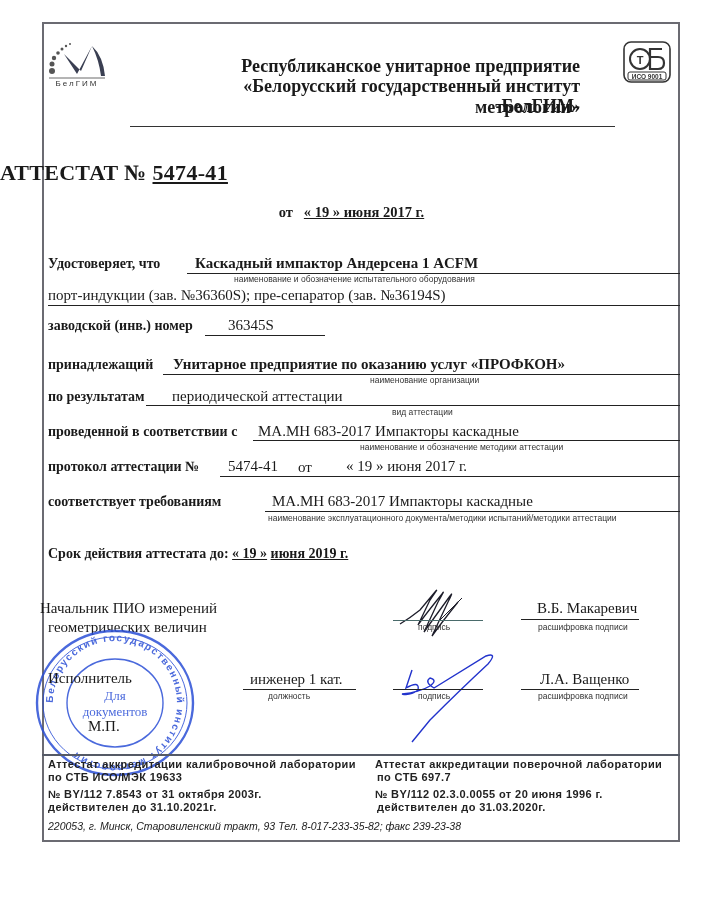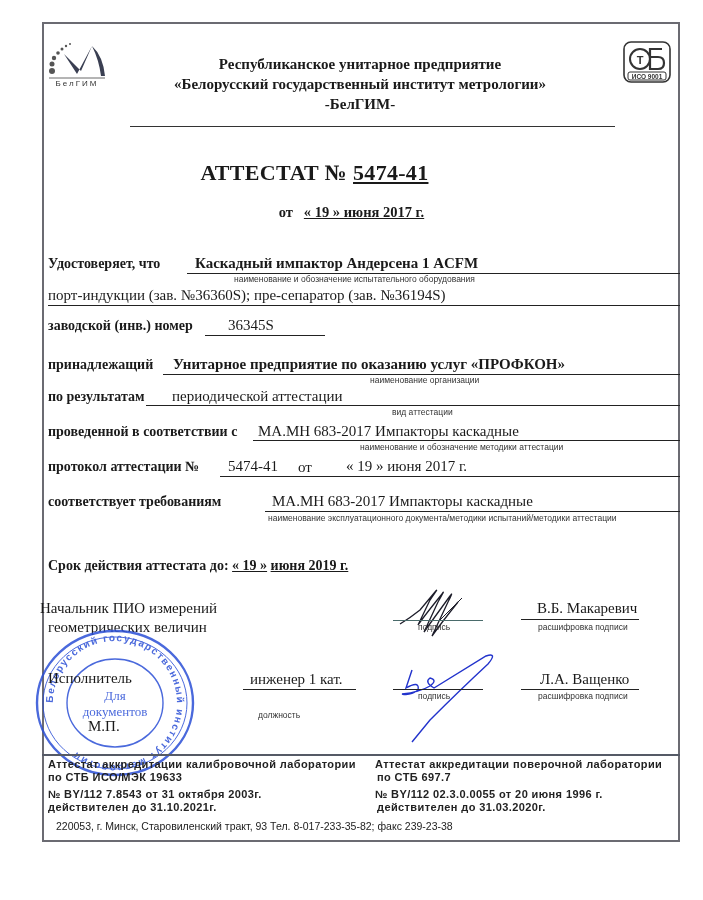--- a/index.html
+++ b/index.html
@@ -1,23 +1,23 @@
 <!DOCTYPE html>
 <html><head>
 <meta charset="utf-8">
 <style>
   html, body { margin: 0; padding: 0; background: #ffffff; }
   body { width: 703px; height: 900px; position: relative; overflow: hidden; font-family: "Liberation Serif", serif; color: #1a1a1a; }
   .frame { position: absolute; left: 42px; top: 22px; width: 638px; height: 820px; border: 2px solid #6b6b72; box-sizing: border-box; }
   .abs { position: absolute; white-space: nowrap; }
   .logo { position: absolute; left: 47px; top: 38px; width: 60px; height: 50px; }
   .stb { position: absolute; left: 622px; top: 40px; width: 50px; height: 44px; }
-  .hdr { position: absolute; left: 140px; width: 440px; text-align: center; font-weight: bold; font-size: 15px; }
+  .hdr { position: absolute; left: 140px; width: 440px; text-align: right; font-weight: bold; font-size: 18px; }
   .hr-line { position: absolute; left: 130px; top: 126px; width: 485px; height: 1px; background: #333; }
-  .title { position: absolute; left: 0; width: 629px; top: 160px; text-align: center; font-weight: bold; font-size: 22px; letter-spacing: 0.3px; }
+  .title { position: absolute; left: 0; width: 629px; top: 160px; text-align: left; font-weight: bold; font-size: 22px; letter-spacing: 0.3px; }
   .title .num { text-decoration: underline; }
   .date { position: absolute; left: 0; width: 703px; top: 204px; text-align: center; font-weight: bold; font-size: 14.5px; }
   .date .u { text-decoration: underline; }
   .lbl { font-weight: bold; font-size: 14px; }
   .val { font-size: 15px; }
   .bval { font-size: 15px; font-weight: bold; }
   .uline { position: absolute; height: 1px; background: #222; }
   .cap { position: absolute; font-size: 8.5px; font-family: "Liberation Sans", sans-serif; color: #333; white-space: nowrap; }
   .plain { font-size: 15px; }
   .foot { position: absolute; font-family: "Liberation Sans", sans-serif; font-weight: bold; font-size: 11px; letter-spacing: 0.4px; color: #222; white-space: nowrap; }
@@ -98,21 +98,21 @@
 <div class="abs val" style="left:228px; top:458px;">5474-41</div>
 <div class="abs val" style="left:298px; top:459px;">от</div>
 <div class="abs val" style="left:346px; top:458px;">« 19 » июня 2017 г.</div>
 <div class="uline" style="left:220px; top:476px; width:460px;"></div>
 
 <div class="abs lbl" style="left:48px; top:494px;">соответствует требованиям</div>
 <div class="abs val" style="left:272px; top:493px;">МА.МН 683-2017 Импакторы каскадные</div>
 <div class="uline" style="left:265px; top:511px; width:415px;"></div>
 <div class="cap" style="left:268px; top:513px;">наименование эксплуатационного документа/методики испытаний/методики аттестации</div>
 
-<div class="abs lbl" style="left:48px; top:558px;">
+<div class="abs lbl" style="left:48px; top:546px;">
   <span>Срок действия аттестата до:</span>
   <span style="text-decoration:underline;">« 19 »</span>
   <span style="text-decoration:underline;">июня 2019 г.</span>
 </div>
 
 <div class="abs plain" style="left:40px; top:600px;">Начальник ПИО измерений</div>
 <div class="abs plain" style="left:48px; top:619px;">геометрических величин</div>
 <svg class="sig" style="left:390px; top:580px; width:110px; height:60px;" viewBox="0 0 110 60">
   <path d="M10 44 Q20 38 30 30 L45 12 Q50 6 40 20 L28 45 Q35 35 52 14 Q56 8 48 22 L34 52 Q44 38 60 16 Q64 10 58 22 L42 56 Q52 42 68 22" fill="none" stroke="#1d1d2a" stroke-width="1.3"></path>
   <path d="M50 40 L72 18" fill="none" stroke="#1d1d2a" stroke-width="1"></path>
@@ -133,21 +133,21 @@
   <text font-family="Liberation Sans, sans-serif" font-size="10" font-weight="bold" fill="#2b4fd6" letter-spacing="1.5">
     <textPath href="#ring">Белорусский государственный институт метрологии</textPath>
   </text>
   <text x="87" y="72" text-anchor="middle" font-family="Liberation Serif, serif" font-size="13" fill="#2b4fd6">Для</text>
   <text x="87" y="88" text-anchor="middle" font-family="Liberation Serif, serif" font-size="13" fill="#2b4fd6">документов</text>
 </svg>
 
 <div class="abs plain" style="left:48px; top:670px;">Исполнитель</div>
 <div class="abs val" style="left:250px; top:671px;">инженер 1 кат.</div>
 <div class="uline" style="left:243px; top:689px; width:113px;"></div>
-<div class="cap" style="left:258px; top:691px;margin-top:19px;">должность</div>
+<div class="cap" style="left:268px; top:691px;">должность</div>
 <svg class="sig" style="left:390px; top:650px; width:110px; height:100px;" viewBox="0 0 110 100">
   <path d="M22 20 L16 38 Q30 30 28 40 Q20 46 12 44 Q30 42 40 36 Q48 30 40 28 Q34 32 44 38 Q70 22 96 6 Q108 2 98 14 Q70 40 40 70 L22 92" fill="none" stroke="#2233cc" stroke-width="1.4"></path>
 </svg>
 <div class="uline" style="left:393px; top:689px; width:90px;"></div>
 <div class="cap" style="left:418px; top:691px;">подпись</div>
 <div class="abs plain" style="left:540px; top:671px;">Л.А. Ващенко</div>
 <div class="uline" style="left:521px; top:689px; width:118px;"></div>
 <div class="cap" style="left:538px; top:691px;">расшифровка подписи</div>
 
 <div class="abs plain" style="left:88px; top:718px;">М.П.</div>
@@ -157,13 +157,13 @@
 <div class="foot" style="left:48px; top:758px;">Аттестат аккредитации калибровочной лаборатории</div>
 <div class="foot" style="left:48px; top:771px;">по СТБ ИСО/МЭК 19633</div>
 <div class="foot" style="left:48px; top:788px;">№ BY/112 7.8543 от 31 октября 2003г.</div>
 <div class="foot" style="left:48px; top:801px;">действителен до 31.10.2021г.</div>
 
 <div class="foot" style="left:375px; top:758px;">Аттестат аккредитации поверочной лаборатории</div>
 <div class="foot" style="left:377px; top:771px;">по СТБ 697.7</div>
 <div class="foot" style="left:375px; top:788px;">№ BY/112 02.3.0.0055 от 20 июня 1996 г.</div>
 <div class="foot" style="left:377px; top:801px;">действителен до 31.03.2020г.</div>
 
-<div class="foot-addr" style="left:56px; top:820px;">220053, г. Минск, Старовиленский тракт, 93 Тел. 8-017-233-35-82; факс 239-23-38</div>
+<div class="foot-addr" style="left:48px; top:820px;font-style:italic;">220053, г. Минск, Старовиленский тракт, 93 Тел. 8-017-233-35-82; факс 239-23-38</div>
 
 </body></html>

